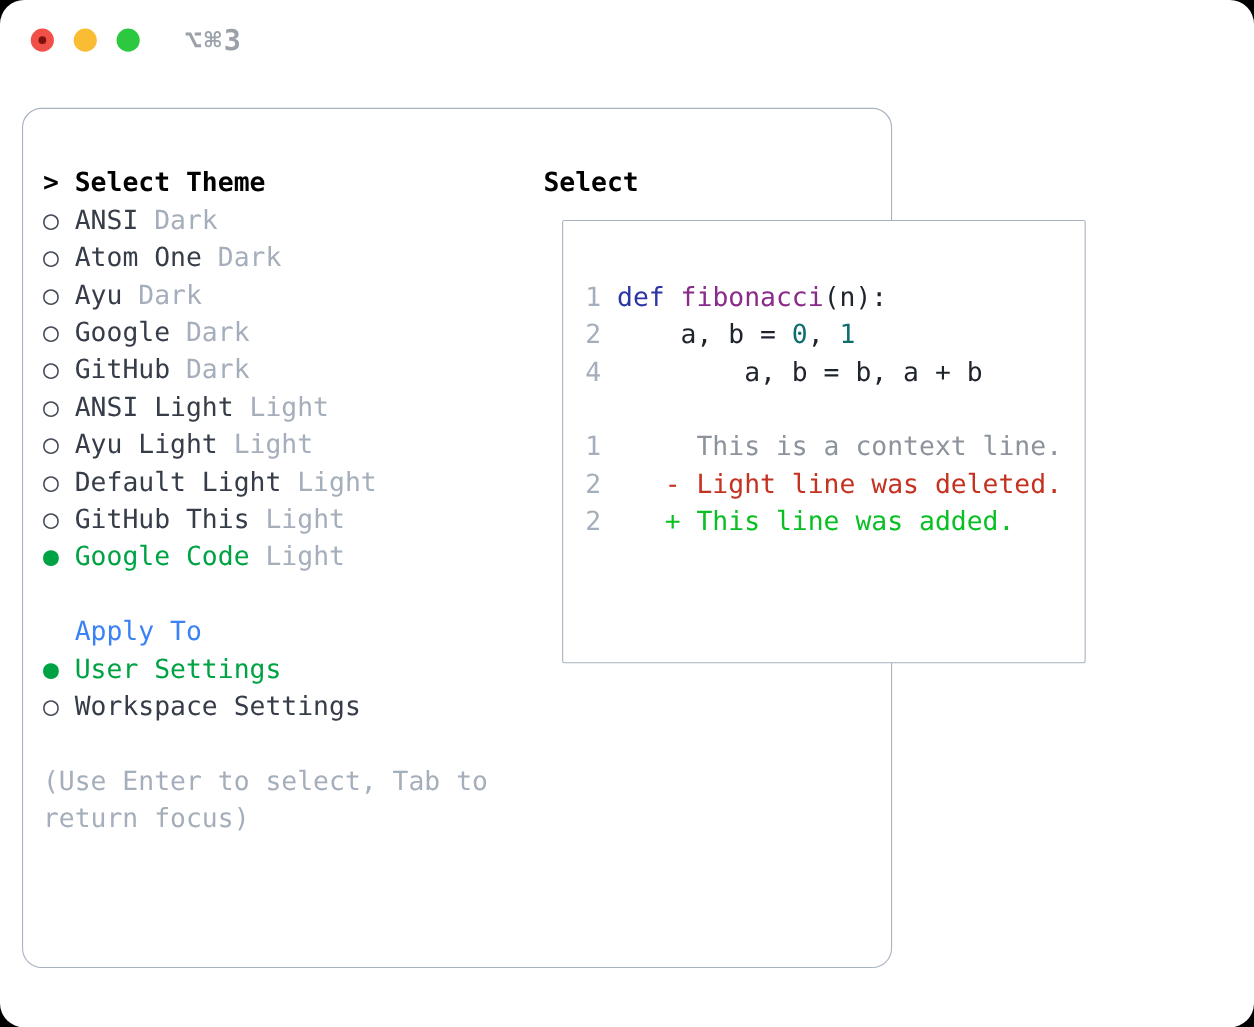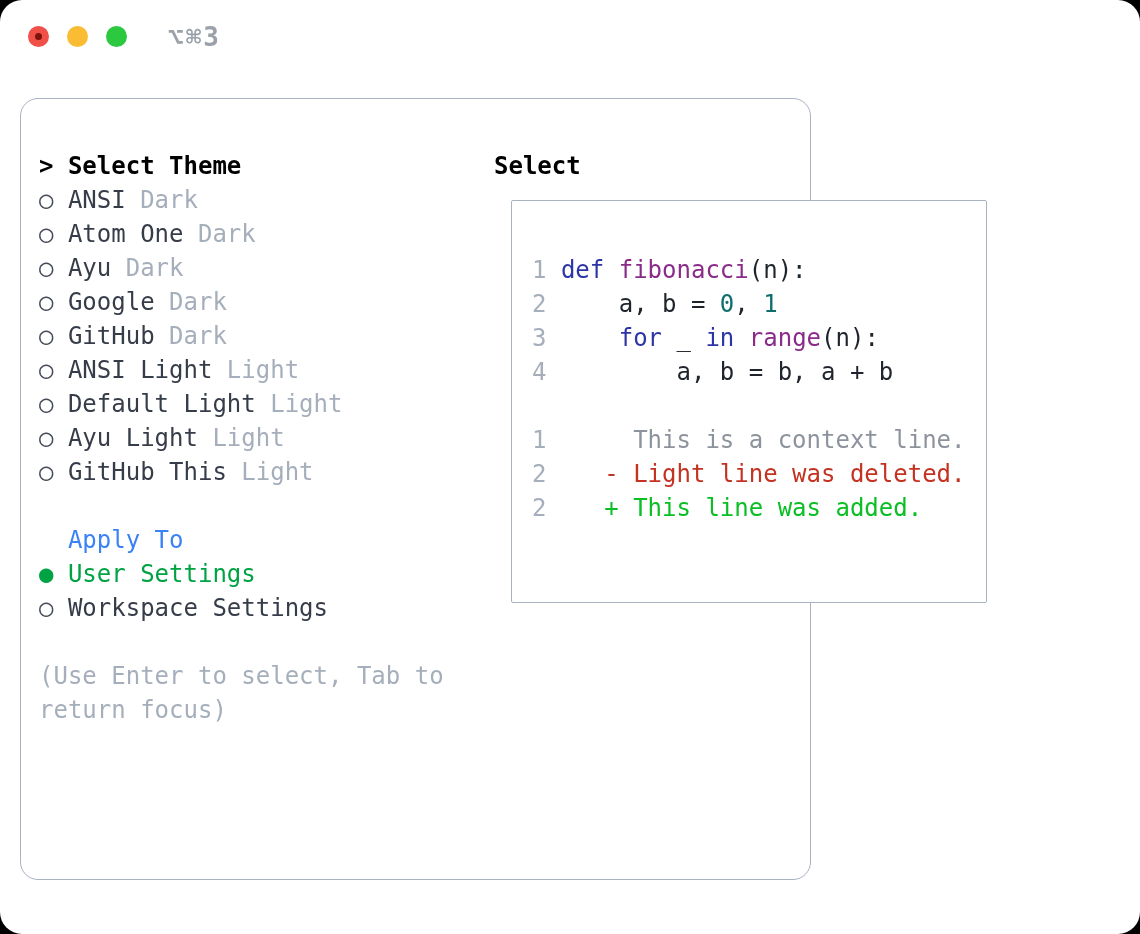--- a/index.html
+++ b/index.html
@@ -88,41 +88,41 @@
 
     <div class="left-col">
       <div class="line title-line"><span>&gt;</span> <span>Select Theme</span></div>
       <div>
           <div class="line theme-item"><span class="bullet">○</span> <span class="name">ANSI</span> <span class="variant">Dark</span></div>
           <div class="line theme-item"><span class="bullet">○</span> <span class="name">Atom One</span> <span class="variant">Dark</span></div>
           <div class="line theme-item"><span class="bullet">○</span> <span class="name">Ayu</span> <span class="variant">Dark</span></div>
           <div class="line theme-item"><span class="bullet">○</span> <span class="name">Google</span> <span class="variant">Dark</span></div>
           <div class="line theme-item"><span class="bullet">○</span> <span class="name">GitHub</span> <span class="variant">Dark</span></div>
           <div class="line theme-item"><span class="bullet">○</span> <span class="name">ANSI Light</span> <span class="variant">Light</span></div>
+          <div class="line theme-item"><span class="bullet">○</span> <span class="name">Ayu Light</span> <span class="variant">Light</span></div>
           <div class="line theme-item"><span class="bullet">○</span> <span class="name">Default Light</span> <span class="variant">Light</span></div>
-          <div class="line theme-item"><span class="bullet">○</span> <span class="name">Ayu Light</span> <span class="variant">Light</span></div>
           <div class="line theme-item"><span class="bullet">○</span> <span class="name">GitHub This</span> <span class="variant">Light</span></div>
+          <div class="line theme-item selected"><span class="bullet">●</span> <span class="name">Google Code</span> <span class="variant">Light</span></div>
         </div>
       <div class="line"></div>
       <div class="line apply-title">Apply To</div>
       <div>
           <div class="line apply-item selected"><span class="bullet">●</span> <span class="name">User Settings</span></div>
           <div class="line apply-item"><span class="bullet">○</span> <span class="name">Workspace Settings</span></div>
         </div>
       <div class="line"></div>
       <div class="line hint">(Use Enter to select, Tab to</div>
       <div class="line hint">return focus)</div>
     </div>
 
     <div class="preview-title">Select</div>
     <div class="preview-box">
         <div class="pline"></div>
         <div class="pline"><span class="c-num">1</span><span class="c-pln"> </span><span class="c-kwd">def</span><span class="c-pln"> </span><span class="c-typ">fibonacci</span><span class="c-pln">(n):</span></div>
         <div class="pline"><span class="c-num">2</span><span class="c-pln">     a, b = </span><span class="c-lit">0</span><span class="c-pln">, </span><span class="c-lit">1</span></div>
-        <div class="pline"><span class="c-num">3</span><span class="c-pln">     </span><span class="c-kwd">for</span><span class="c-pln"> _ </span><span class="c-kwd">in</span><span class="c-pln"> </span><span class="c-typ">range</span><span class="c-pln">(n):</span></div>
         <div class="pline"><span class="c-num">4</span><span class="c-pln">         a, b = b, a + b</span></div>
         <div class="pline"></div>
         <div class="pline"><span class="c-num">1</span><span class="c-ctx">      This is a context line.</span></div>
         <div class="pline"><span class="c-num">2</span><span class="c-pln">    </span><span class="c-del">- Light line was deleted.</span></div>
         <div class="pline"><span class="c-num">2</span><span class="c-pln">    </span><span class="c-add">+ This line was added.</span></div>
       </div>
 
   </div>
 </div>
 

